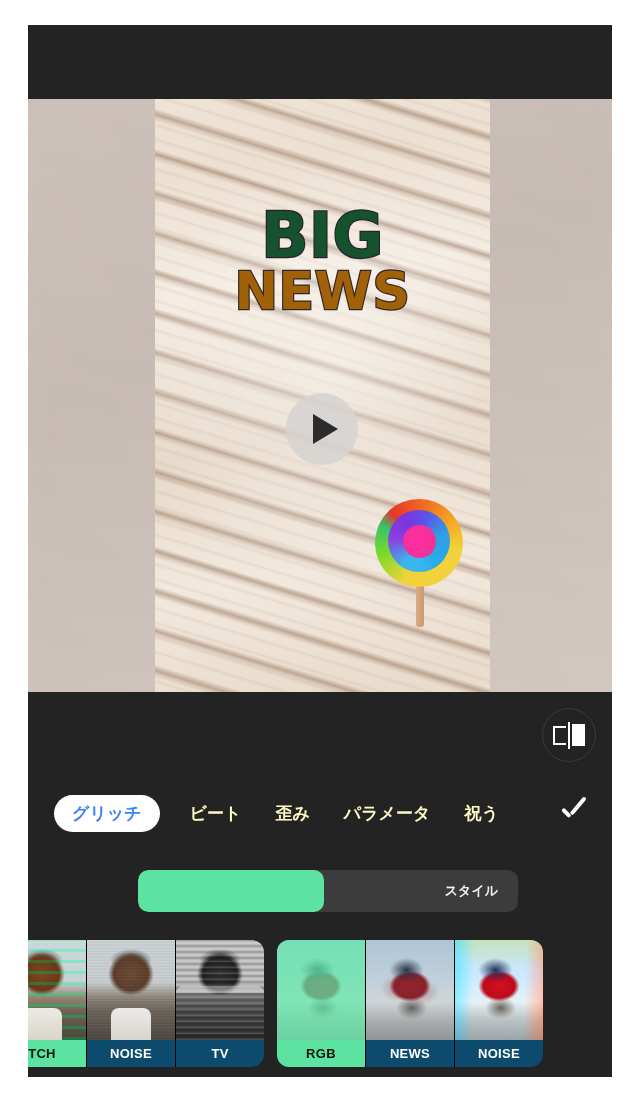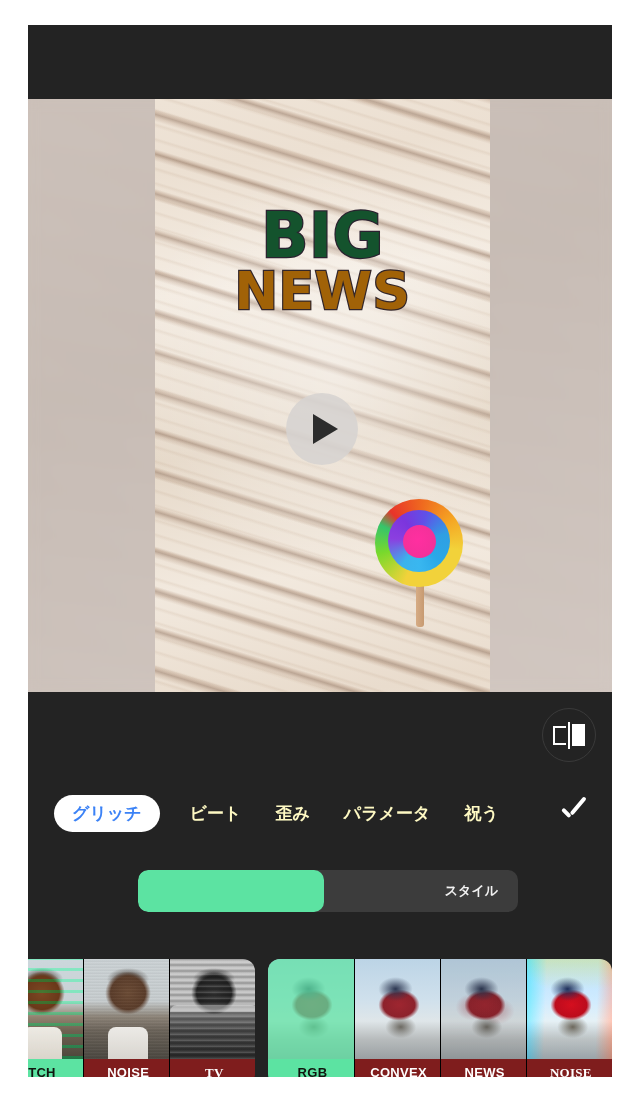--- a/index.html
+++ b/index.html
@@ -309,21 +309,21 @@
     top: 12px;
     color: #f2f2f2;
     font-size: 13px;
     font-weight: 700;
   }
 
   
   .strip {
     position: absolute;
     left: 0;
-    top: 934px;
+    top: 915px;
     width: 584px;
     height: 124px;
     display: flex;
     align-items: flex-start;
   }
   .strip-group {
     display: flex;
     height: 127px;
     border-radius: 12px;
     overflow: hidden;
@@ -336,21 +336,21 @@
     margin-left: 13px;
   }
   .thumb {
     position: relative;
     width: 88px;
     height: 127px;
     overflow: hidden;
     background: #1a1a1a;
     border-right: 1px solid #000;
   }
-  .thumb:last-child { border-right: none; font-family: Liberation Serif, serif; }
+  .thumb:last-child { border-right: none; }
   .thumb-img {
     position: absolute;
     left: 0; top: 0;
     width: 88px; height: 100px;
   }
   
   .img-person {
     background:
       radial-gradient(ellipse 36% 30% at 50% 34%, #6b4a33 0%, #5a3b28 55%, rgba(90,59,40,0) 72%),
       radial-gradient(ellipse 30% 14% at 50% 20%, #241810 0%, rgba(36,24,16,0) 80%),
@@ -426,21 +426,21 @@
   .green-overlay {
     position: absolute;
     left: 0; top: 0;
     width: 88px; height: 100px;
     background: rgba(92,227,162,0.72);
   }
   .thumb-label {
     position: absolute;
     left: 0; bottom: 0;
     width: 88px; height: 27px;
-    background: #7f1d1d;
+    background: #0c4a6e;
     color: #ffffff;
     font-size: 13px;
     font-weight: 700;
     display: flex;
     align-items: center;
     justify-content: center;
     letter-spacing: 0.3px;
   }
   .thumb.selected .thumb-label {
     background: #5ce3a2;
@@ -525,24 +525,20 @@
       </div>
     </div>
 
     <div class="strip-group g2">
       <div class="thumb selected">
         <div class="thumb-img img-skate"></div>
         <div class="green-overlay"></div>
         <div class="thumb-label">RGB</div>
       </div>
       <div class="thumb">
-        <div class="thumb-img img-skate"></div>
-        <div class="thumb-label">CONVEX</div>
-      </div>
-      <div class="thumb">
         <div class="thumb-img img-skate img-ghost"></div>
         <div class="thumb-label">NEWS</div>
       </div>
       <div class="thumb">
         <div class="thumb-img img-skate img-jpeg"></div>
         <div class="thumb-label">NOISE</div>
       </div>
     </div>
 
   </div>

